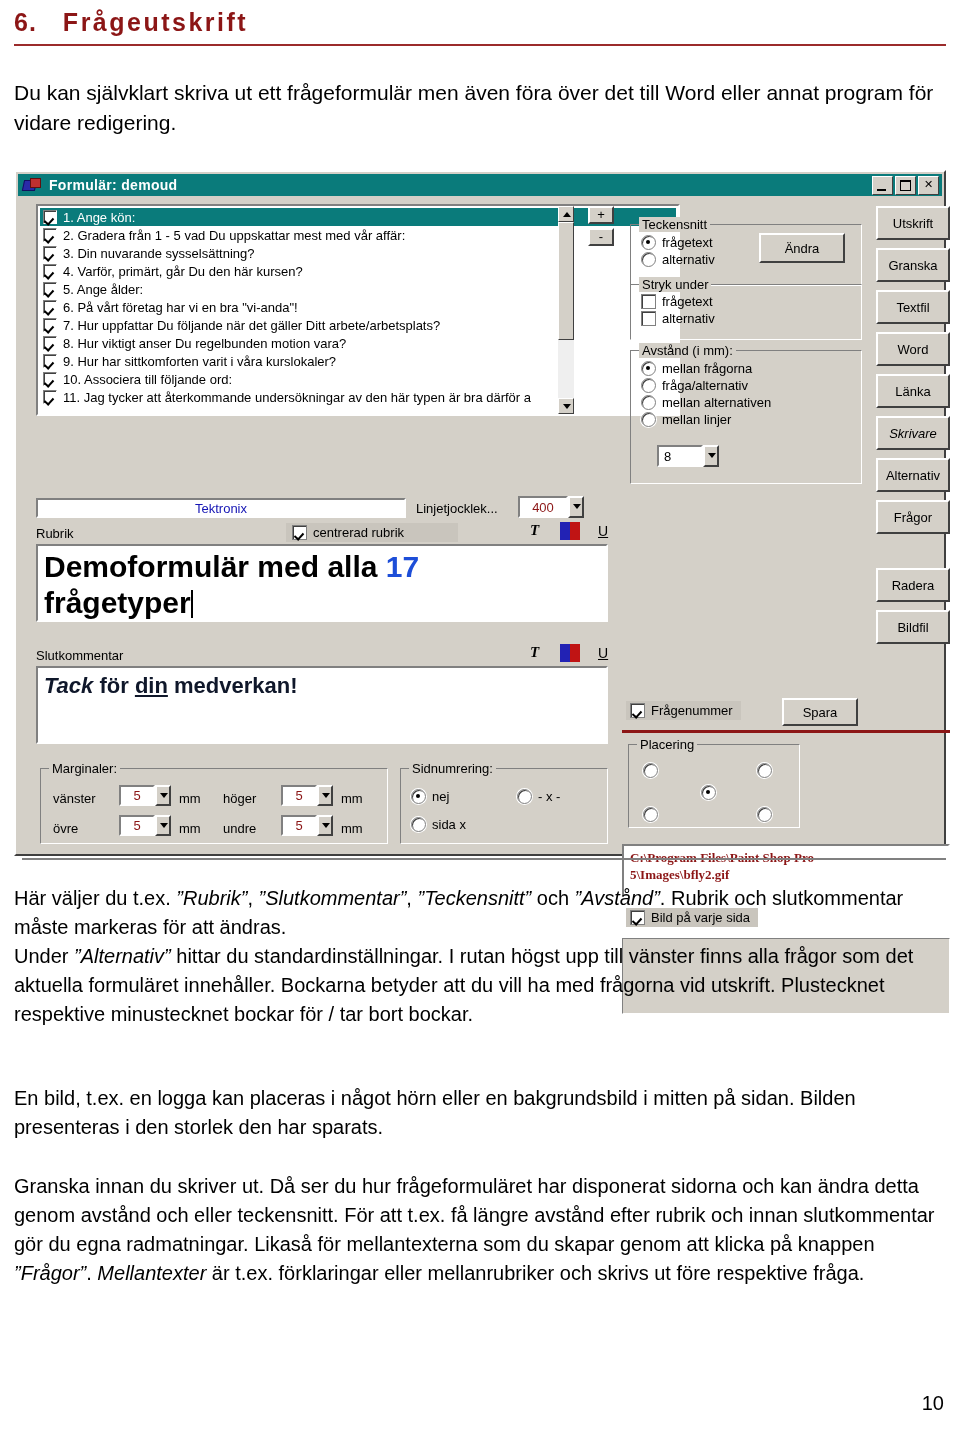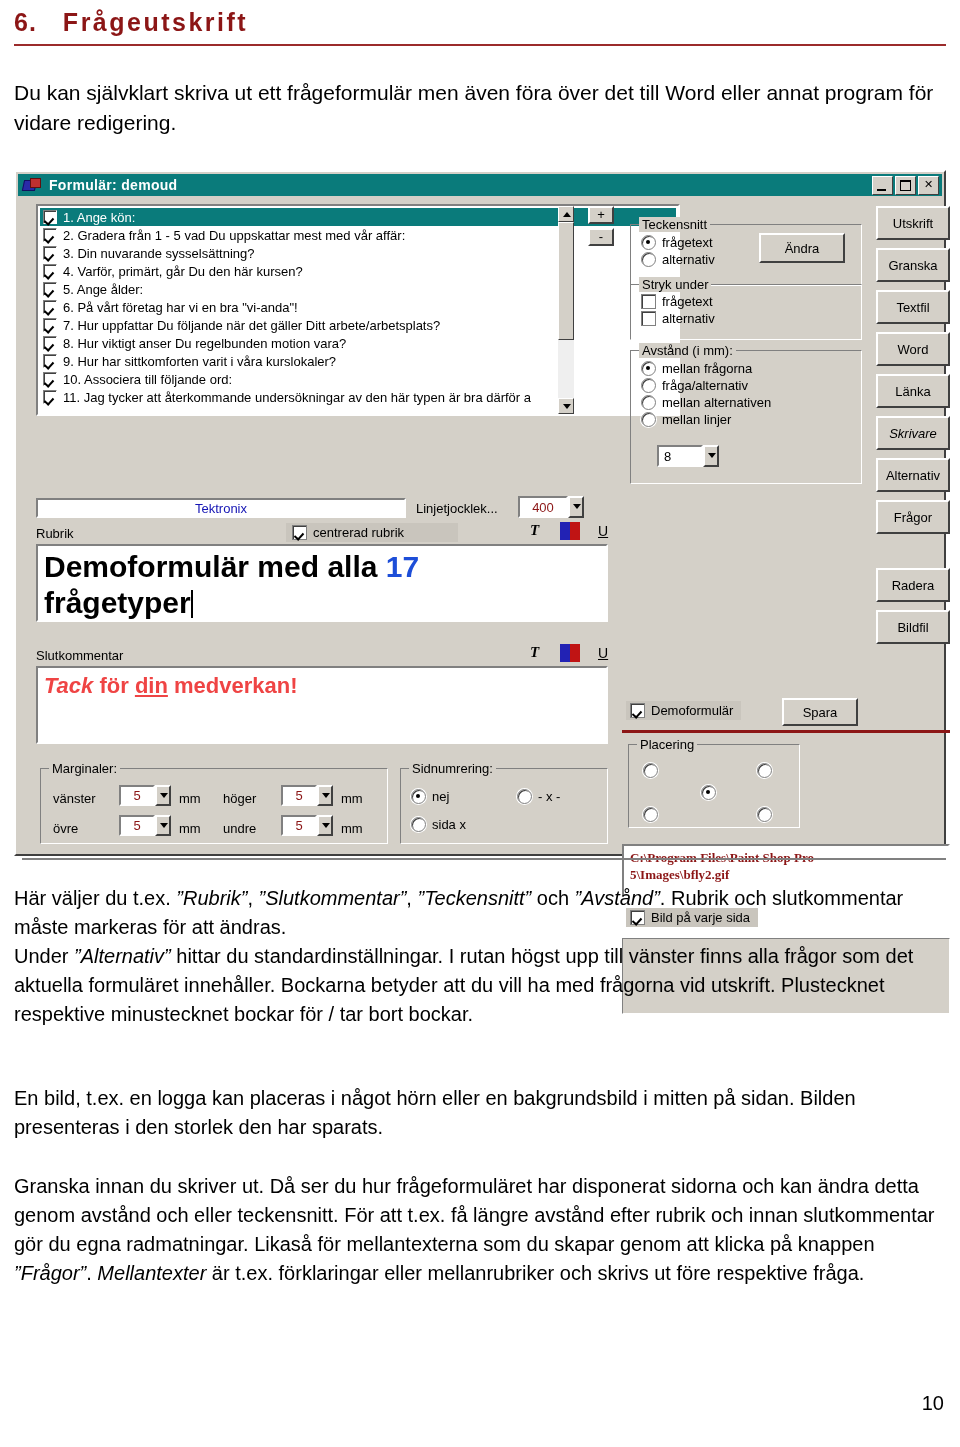--- a/index.html
+++ b/index.html
@@ -141,21 +141,21 @@
   .swatch .l{width:50%;background:#2222b4;}
   .swatch .r{width:50%;background:#c01414;}
   .ubtn{position:absolute;font-size:14px;text-decoration:underline;}
 
   .rubrikbox{position:absolute;left:18px;top:348px;width:572px;height:78px;}
   .rubrikbox .rtxt{position:absolute;left:6px;top:3px;right:4px;font-size:30px;font-weight:bold;line-height:36px;color:#000;}
   .rubrikbox .rnum{color:#1d4ed8;}
   .caret{display:inline-block;width:2px;height:28px;background:#000;vertical-align:-5px;}
 
   .slutbox{position:absolute;left:18px;top:470px;width:572px;height:78px;}
-  .slutbox .stxt{position:absolute;left:6px;top:5px;font-size:22px;font-weight:bold;color:#ef4444;}
+  .slutbox .stxt{position:absolute;left:6px;top:5px;font-size:22px;font-weight:bold;color:#0f172a;}
   .stxt .it{font-style:italic;}
   .stxt .un{text-decoration:underline;}
 
   
   .g-marg{left:22px;top:572px;width:348px;height:76px;}
   .g-sidn{left:382px;top:572px;width:208px;height:76px;}
   .mcombo{width:52px;height:21px;}
   .mcombo .cfield{color:#8c1616;justify-content:center;padding-left:0;}
 
   
@@ -416,21 +416,21 @@
           <span>- x -</span>
         </div>
         <div class="opt" style="position:absolute;left:10px;top:46px;">
           <span class="radio"></span>
           <span>sida x</span>
         </div>
       </div>
 
       <div class="fragenr">
         <span class="chk on"></span>
-        <span>Demoformulär</span>
+        <span>Frågenummer</span>
       </div>
       <div class="btn" style="position:absolute;left:764px;top:502px;width:76px;height:28px;">Spara</div>
 
       <div class="redline"></div>
 
       <div class="group g-plac">
         <span class="glabel">Placering</span>
         <span class="radio pradio" style="left:14px;top:18px;"></span>
         <span class="radio pradio" style="left:128px;top:18px;"></span>
         <span class="radio pradio on" style="left:72px;top:40px;"></span>

